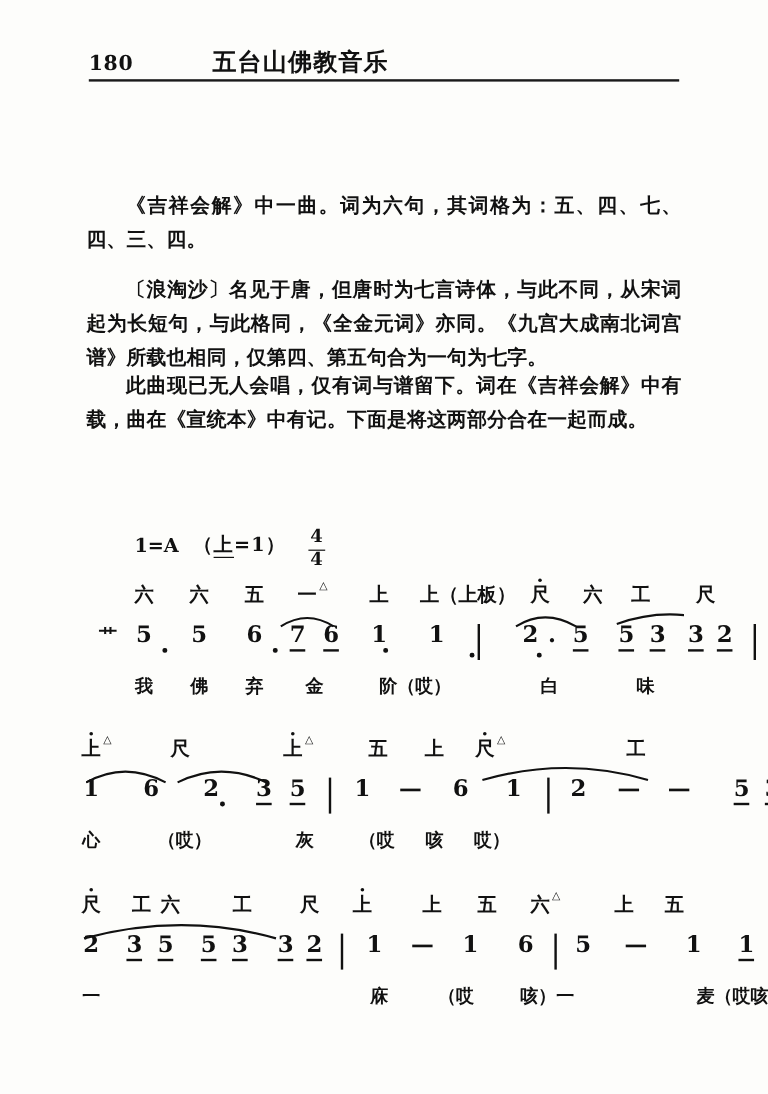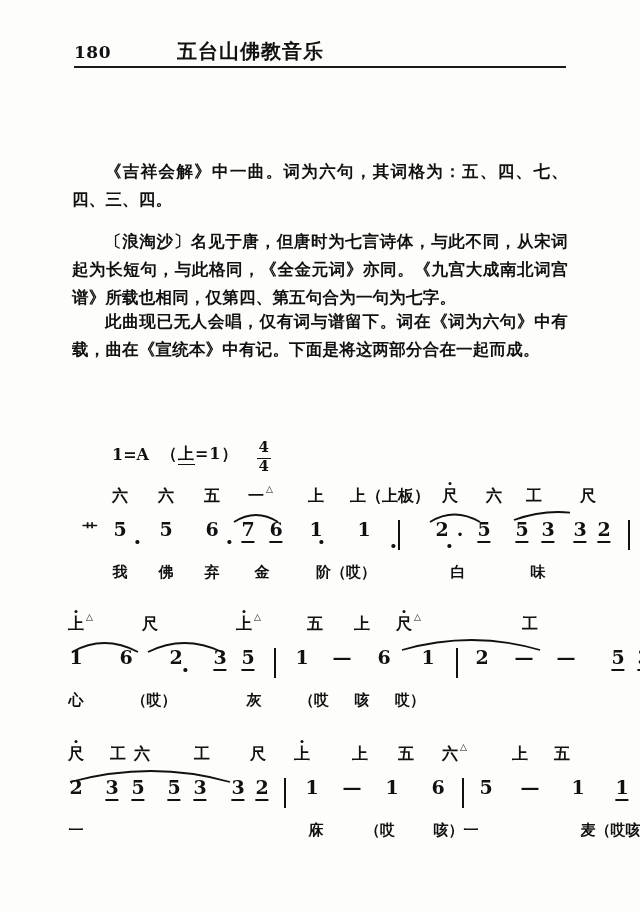--- a/index.html
+++ b/index.html
@@ -255,21 +255,21 @@
   <div class="headrule"></div>
 
 
   <div class="prose" id="para2">
     <p>〔浪淘沙〕名见于唐，但唐时为七言诗体，与此不同，从宋词起为长短句，与此格同，《全金元词》亦同。《九宫大成南北词宫谱》所载也相同，仅第四、第五句合为一句为七字。</p>
   </div>
   <div class="prose" id="para1">
     <p>《吉祥会解》中一曲。词为六句，其词格为：五、四、七、四、三、四。</p>
   </div>
   <div class="prose" id="para3">
-    <p>此曲现已无人会唱，仅有词与谱留下。词在《词为六句》中有载，曲在《宣统本》中有记。下面是将这两部分合在一起而成。</p>
+    <p>此曲现已无人会唱，仅有词与谱留下。词在《吉祥会解》中有载，曲在《宣统本》中有记。下面是将这两部分合在一起而成。</p>
   </div>
 
   <div class="keysig">
     <span>1=A</span>
     <span class="paren">
       <span>（</span><span class="shang">上</span><span>=</span><span>1</span><span>）</span>
     </span>
     <span class="meter">
       <span class="num" style="font-size:15px;border-bottom:1.6px solid #111;">4</span>
       <span class="den">4</span>

